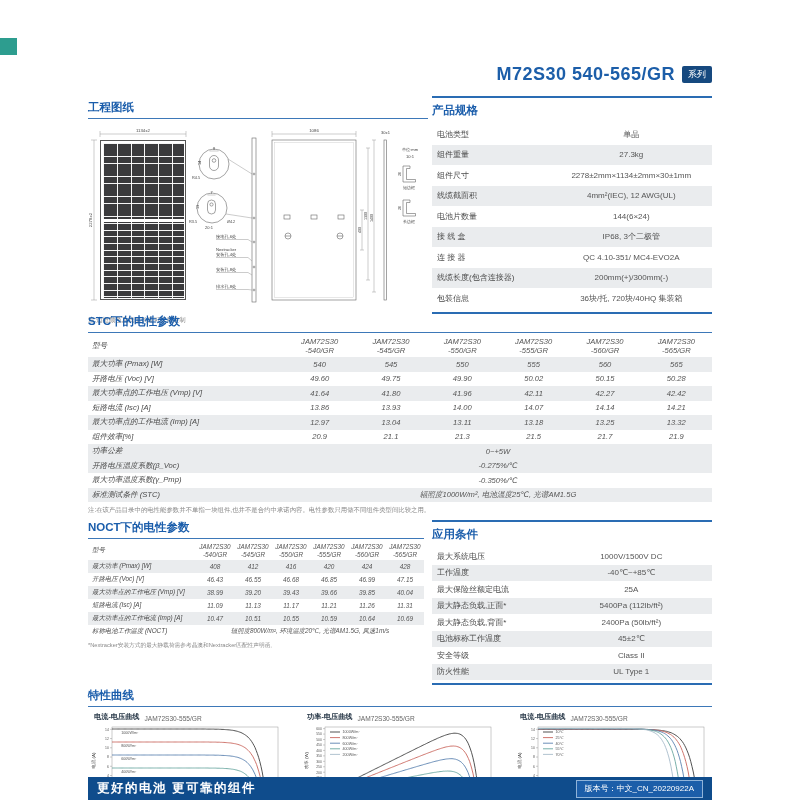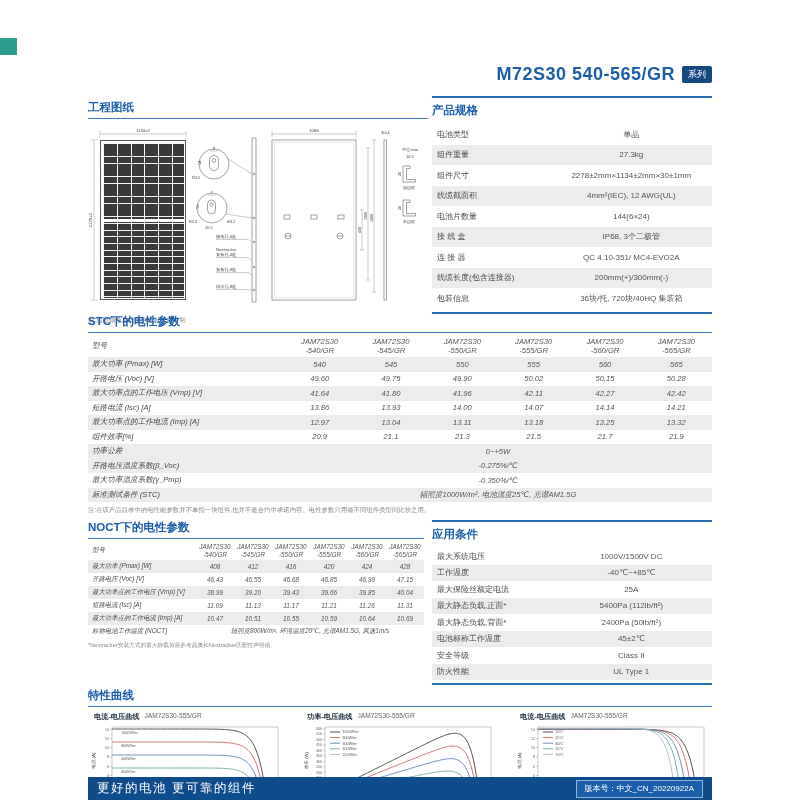--- a/index.html
+++ b/index.html
@@ -49,30 +49,30 @@
   .prow.shade{background:#eaecee;}
   .prow .plbl{text-align:left;padding-left:4px;color:#4a4a4a;}
   .prow .pcell{text-align:center;}
   .pmodel{line-height:1.2;padding:2px 0;}
   .phead{min-height:18px;}
   .pspan{grid-column:2/8;text-align:center;}
   
   #curves-sec{position:absolute;left:88px;top:666px;width:624px;margin-top:22px;}
   #charts-row{display:flex;gap:16px;margin-top:5px;}
   .chart{width:197px;}
-  .chart-hd{display:flex;align-items:flex-start;gap:5px;margin:0 0 1px 6px;}
+  .chart-hd{display:flex;align-items:flex-end;gap:5px;margin:0 0 1px 6px;}
   .ct{font-size:7.2px;font-weight:bold;color:#2a3a4a;}
   .cs{font-size:6.6px;color:#666;}
   .tk{font-size:3.4px;fill:#555;}
   .al{font-size:4.4px;fill:#444;}
   .lg{font-size:3.7px;fill:#555;}
   
   #footer{position:absolute;left:88px;top:777px;width:624px;height:23px;background:#0f4c8c;
           display:flex;align-items:center;justify-content:space-between;padding:0 9px;box-sizing:border-box;}
-  #footer-slogan{color:#fff;font-weight:normal;font-size:12.5px;letter-spacing:1.5px;}
+  #footer-slogan{color:#fff;font-weight:bold;font-size:12.5px;letter-spacing:1.5px;}
   #footer-version{border:1px solid #8fb3d9;background:#1c5ea9;color:#fff;font-size:8px;padding:2.5px 8px;}
 </style>
 </head>
 <body>
 
 <div id="page">
 
   <div class="corner-mark"></div>
 
   <div class="hdr">

